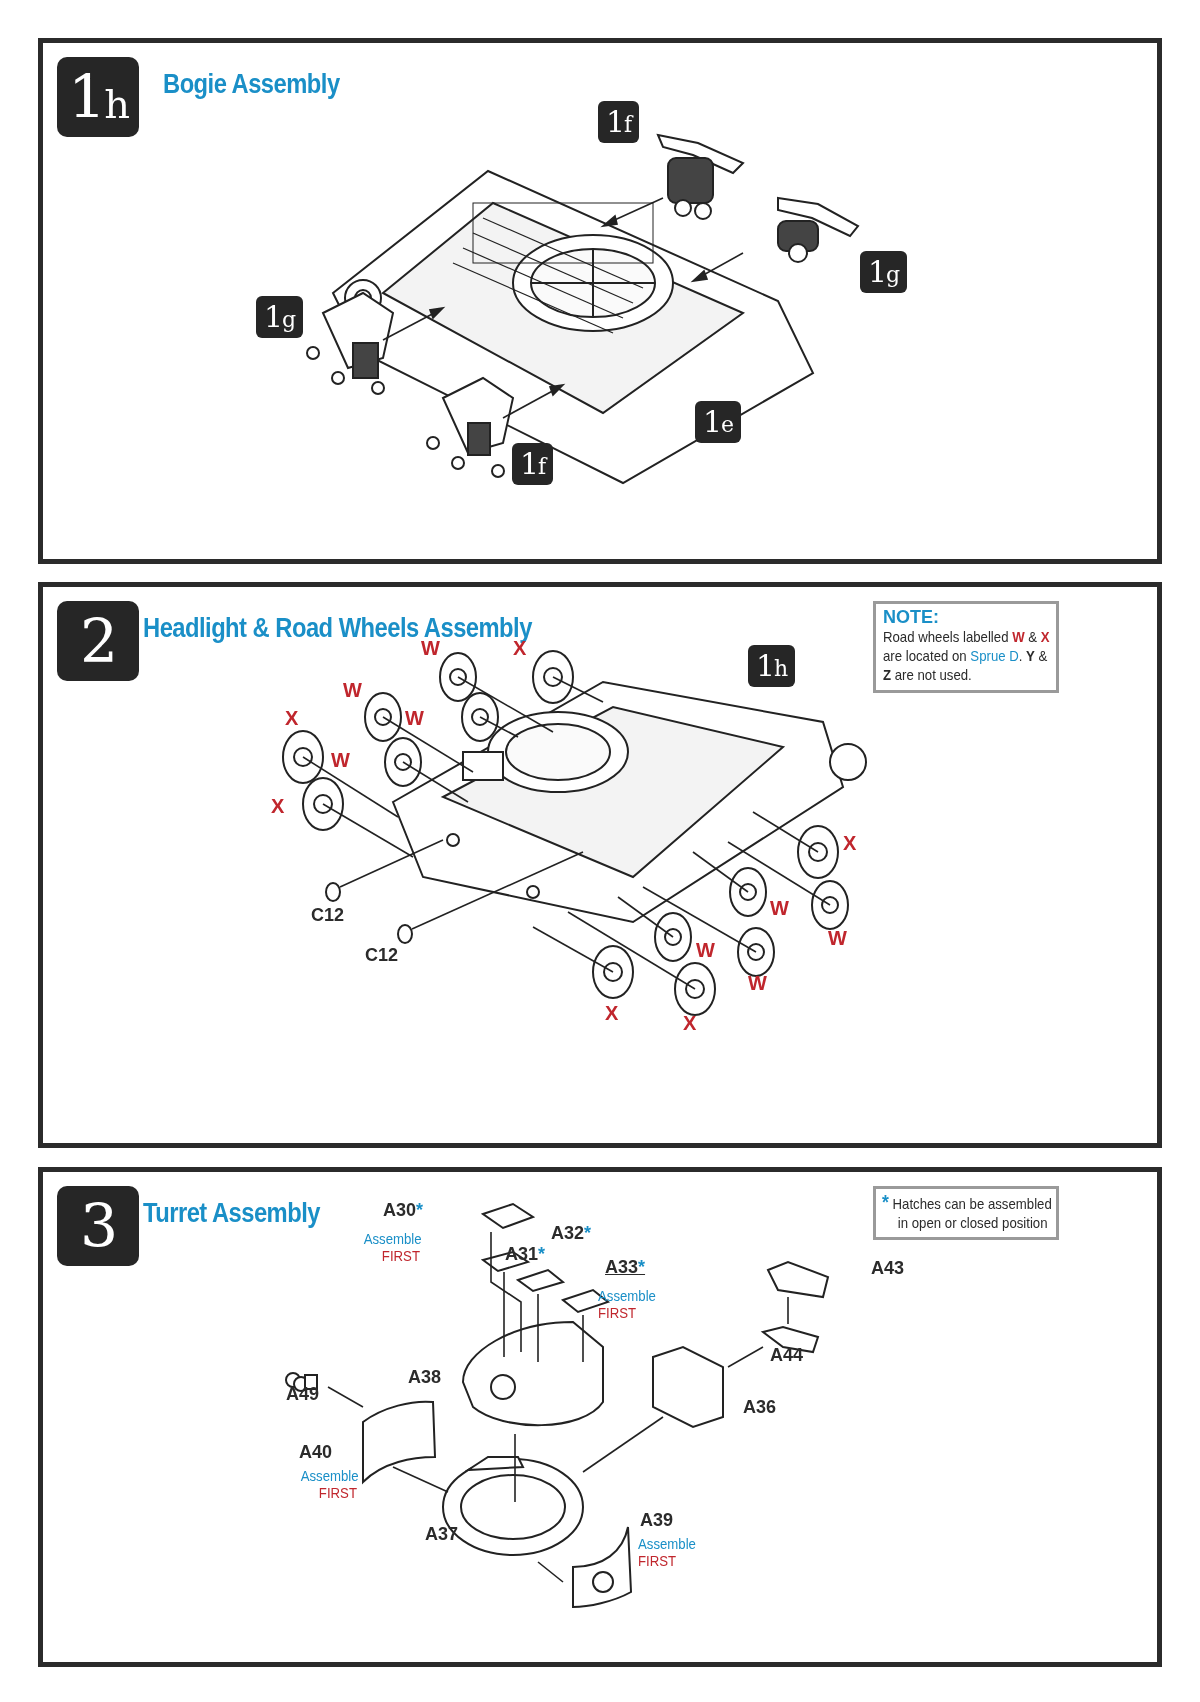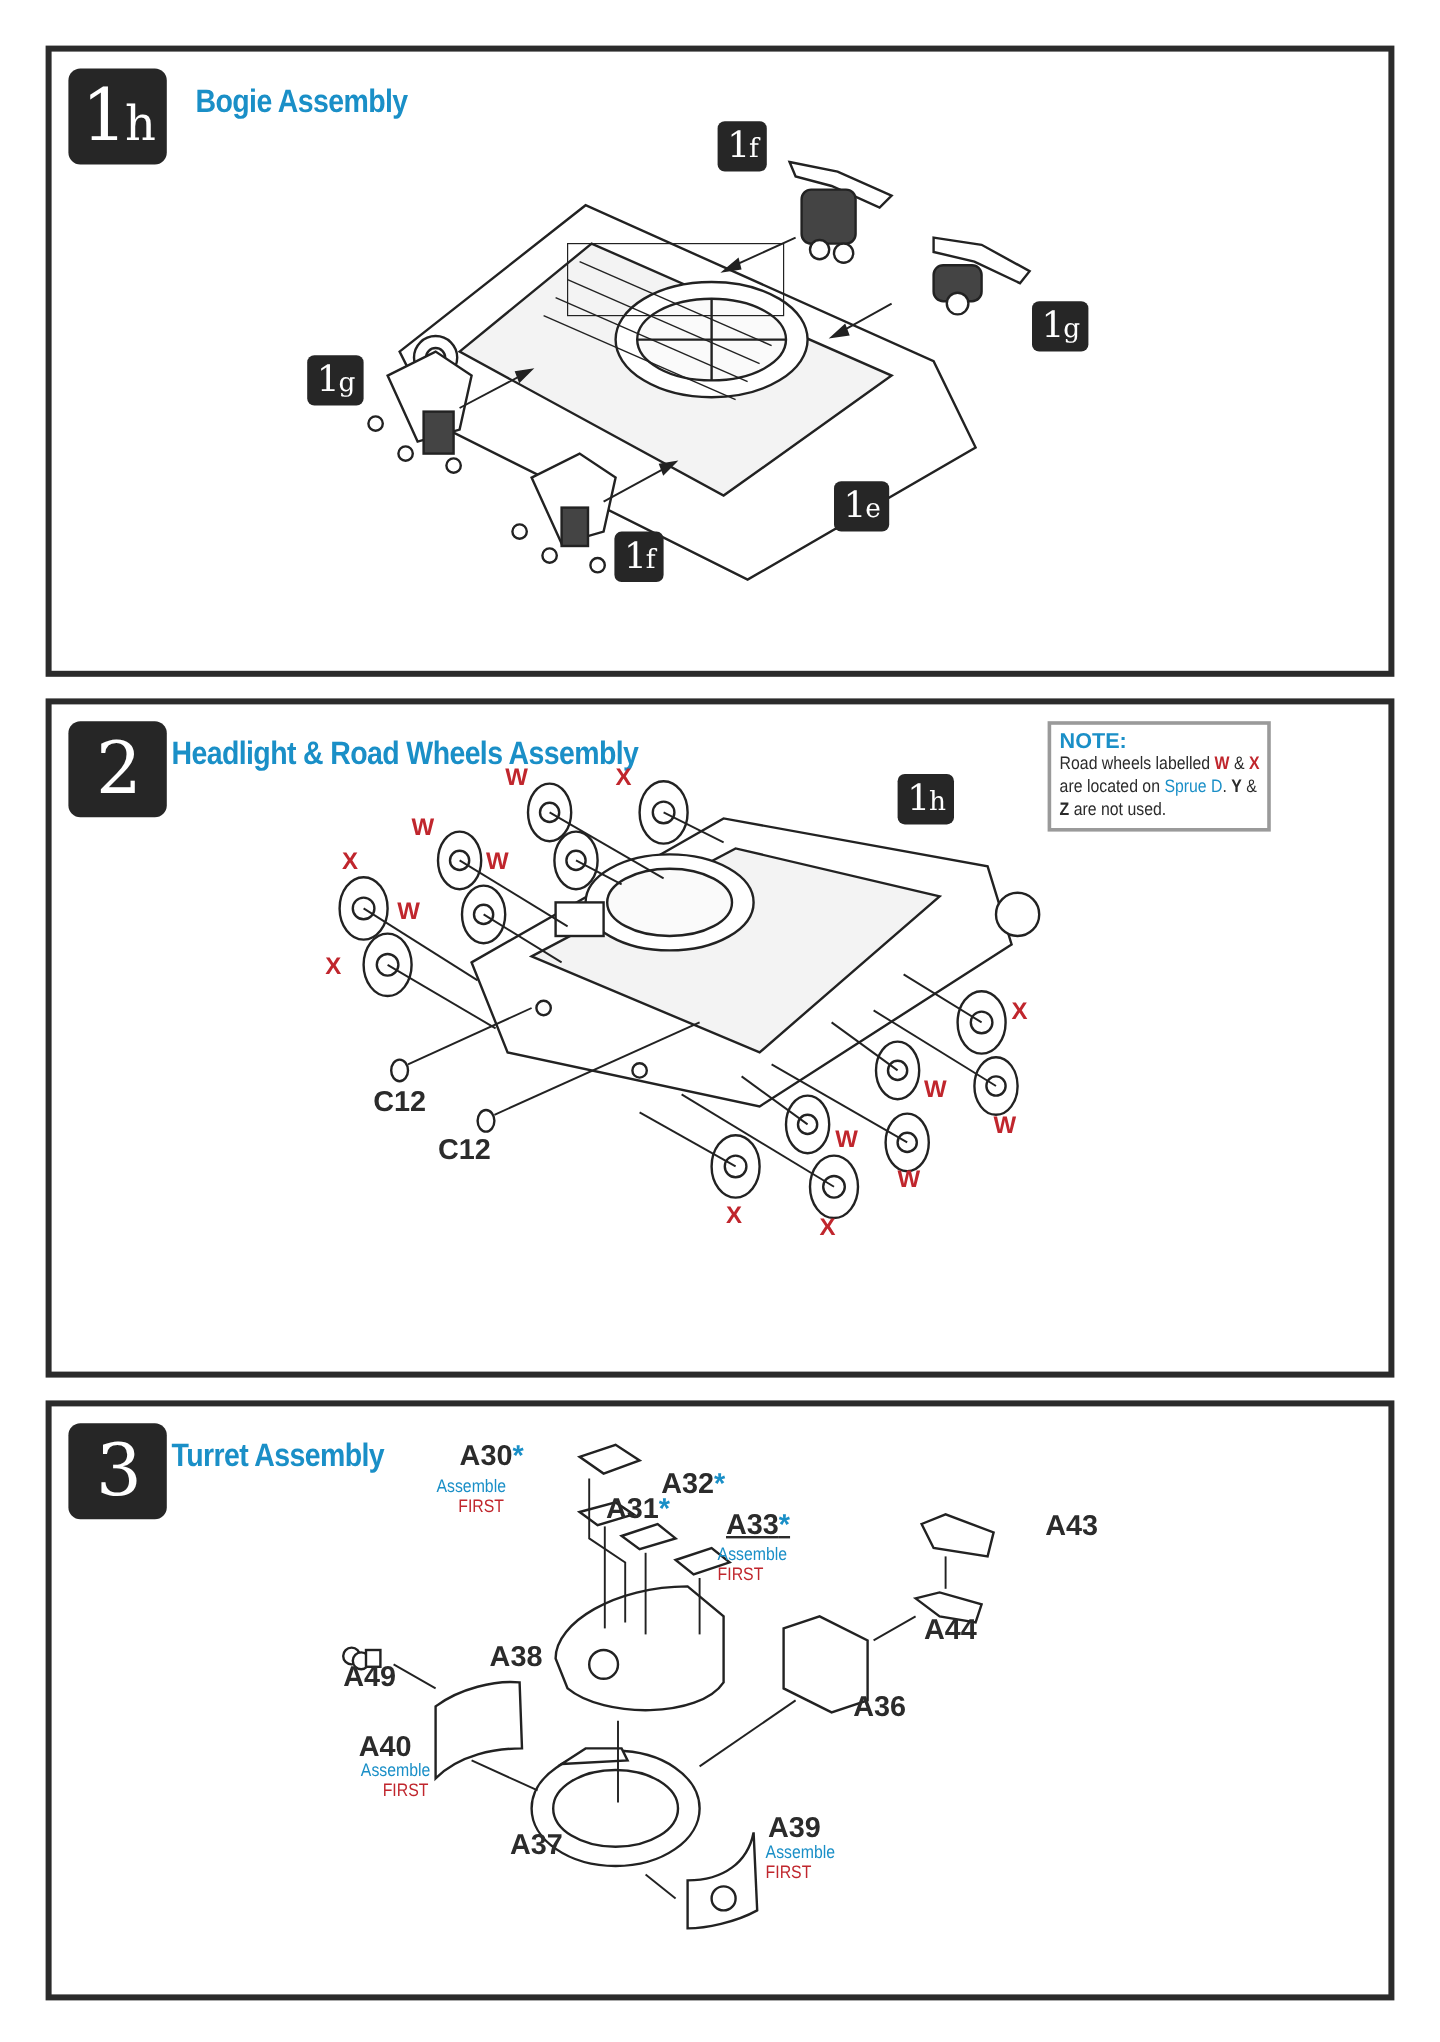--- a/index.html
+++ b/index.html
@@ -9,21 +9,21 @@
   #p2{top:582px;height:566px;}
   #p3{top:1167px;height:500px;}
   .step-badge{position:absolute;left:14px;top:14px;width:82px;height:80px;background:#262626;border-radius:10px;color:#fff;
     font-family:"DejaVu Serif","Liberation Serif",serif;font-size:60px;line-height:80px;text-align:center;letter-spacing:-2px;}
   .step-badge .sub{font-size:40px;}
   .step-title{position:absolute;left:120px;top:26px;color:#1a8fc7;font-weight:bold;font-size:27px;letter-spacing:-0.6px;transform:scaleX(0.88);transform-origin:left top;white-space:nowrap;}
   .ref-badge{position:absolute;background:#262626;color:#fff;border-radius:6px;font-family:"DejaVu Serif","Liberation Serif",serif;
     font-size:30px;line-height:42px;height:42px;padding:0 8px;text-align:center;letter-spacing:-1px;}
   .ref-badge .sub{font-size:22px;}
   svg.drawing{position:absolute;left:0;top:0;}
-  .part{position:absolute;font-weight:bold;font-size:24px;color:#2b2b2b;white-space:nowrap;}
+  .part{position:absolute;font-weight:bold;font-size:18px;color:#2b2b2b;white-space:nowrap;}
   .star{color:#1a8fc7;}
   .wlabel{position:absolute;font-weight:bold;font-size:20px;color:#c0262d;}
   .asm{position:absolute;font-size:15px;line-height:17px;text-align:right;white-space:nowrap;transform:scaleX(0.88);transform-origin:right top;}
   .asm .a{color:#1a8fc7;display:block;}
   .asm .f{color:#c0262d;display:block;}
   .note{position:absolute;border:3px solid #9a9a9a;background:#fff;box-sizing:border-box;font-size:15px;line-height:19px;color:#2b2b2b;}
   .note .nh{color:#1a8fc7;font-weight:bold;font-size:18px;}
   .red{color:#c0262d;font-weight:bold;}
   .blue{color:#1a8fc7;}
   b{color:#2b2b2b;}
@@ -224,20 +224,26 @@
   <div class="wlabel" style="left:640px;top:425px;">X</div>
 
   <div class="part" style="left:268px;top:318px;">C12</div>
   <div class="part" style="left:322px;top:358px;">C12</div>
 </div>
 
 <div class="panel" id="p3">
   <div class="step-badge"><span>3</span></div>
   <div class="step-title" style="left:100px;">Turret Assembly</div>
 
+  <div class="note" style="left:830px;top:14px;width:186px;height:54px;padding:4px 6px;">
+    <div style="transform:scaleX(0.88);transform-origin:left top;white-space:nowrap;">
+      <div><span class="star" style="font-weight:bold;font-size:20px;">*</span> <span>Hatches can be assembled</span></div>
+      <div style="padding-left:18px;">in open or closed position</div>
+    </div>
+  </div>
 
   <svg class="drawing" width="1114" height="490">
     <g fill="#fff" stroke="#222" stroke-width="2">
 
       <polygon points="440,42 470,32 490,45 460,56"></polygon>
       <polygon points="440,88 470,80 485,90 455,99"></polygon>
       <polygon points="475,108 505,98 520,110 490,119"></polygon>
       <polygon points="520,128 550,118 565,130 535,140"></polygon>
 
       <path d="M420,210 C420,180 470,150 530,150 L560,175 L560,230 C540,260 460,260 430,235 Z"></path>
@@ -298,16 +304,16 @@
   <div class="asm" style="left:250px;top:295px;width:64px;">
       <span class="a">Assemble</span>
       <span class="f">FIRST</span>
     </div>
   <div class="part" style="left:382px;top:352px;">A37</div>
   <div class="part" style="left:597px;top:338px;">A39</div>
   <div class="asm" style="left:595px;top:363px;width:64px;text-align:left;transform-origin:left top;">
       <span class="a">Assemble</span>
       <span class="f">FIRST</span>
     </div>
-  <div class="part" style="left:668px;top:225px;margin-top:12px;">A36</div>
+  <div class="part" style="left:700px;top:225px;">A36</div>
   <div class="part" style="left:792px;top:86px;margin-left:36px;">A43</div>
   <div class="part" style="left:727px;top:173px;">A44</div>
 </div>
 
 </body></html>

